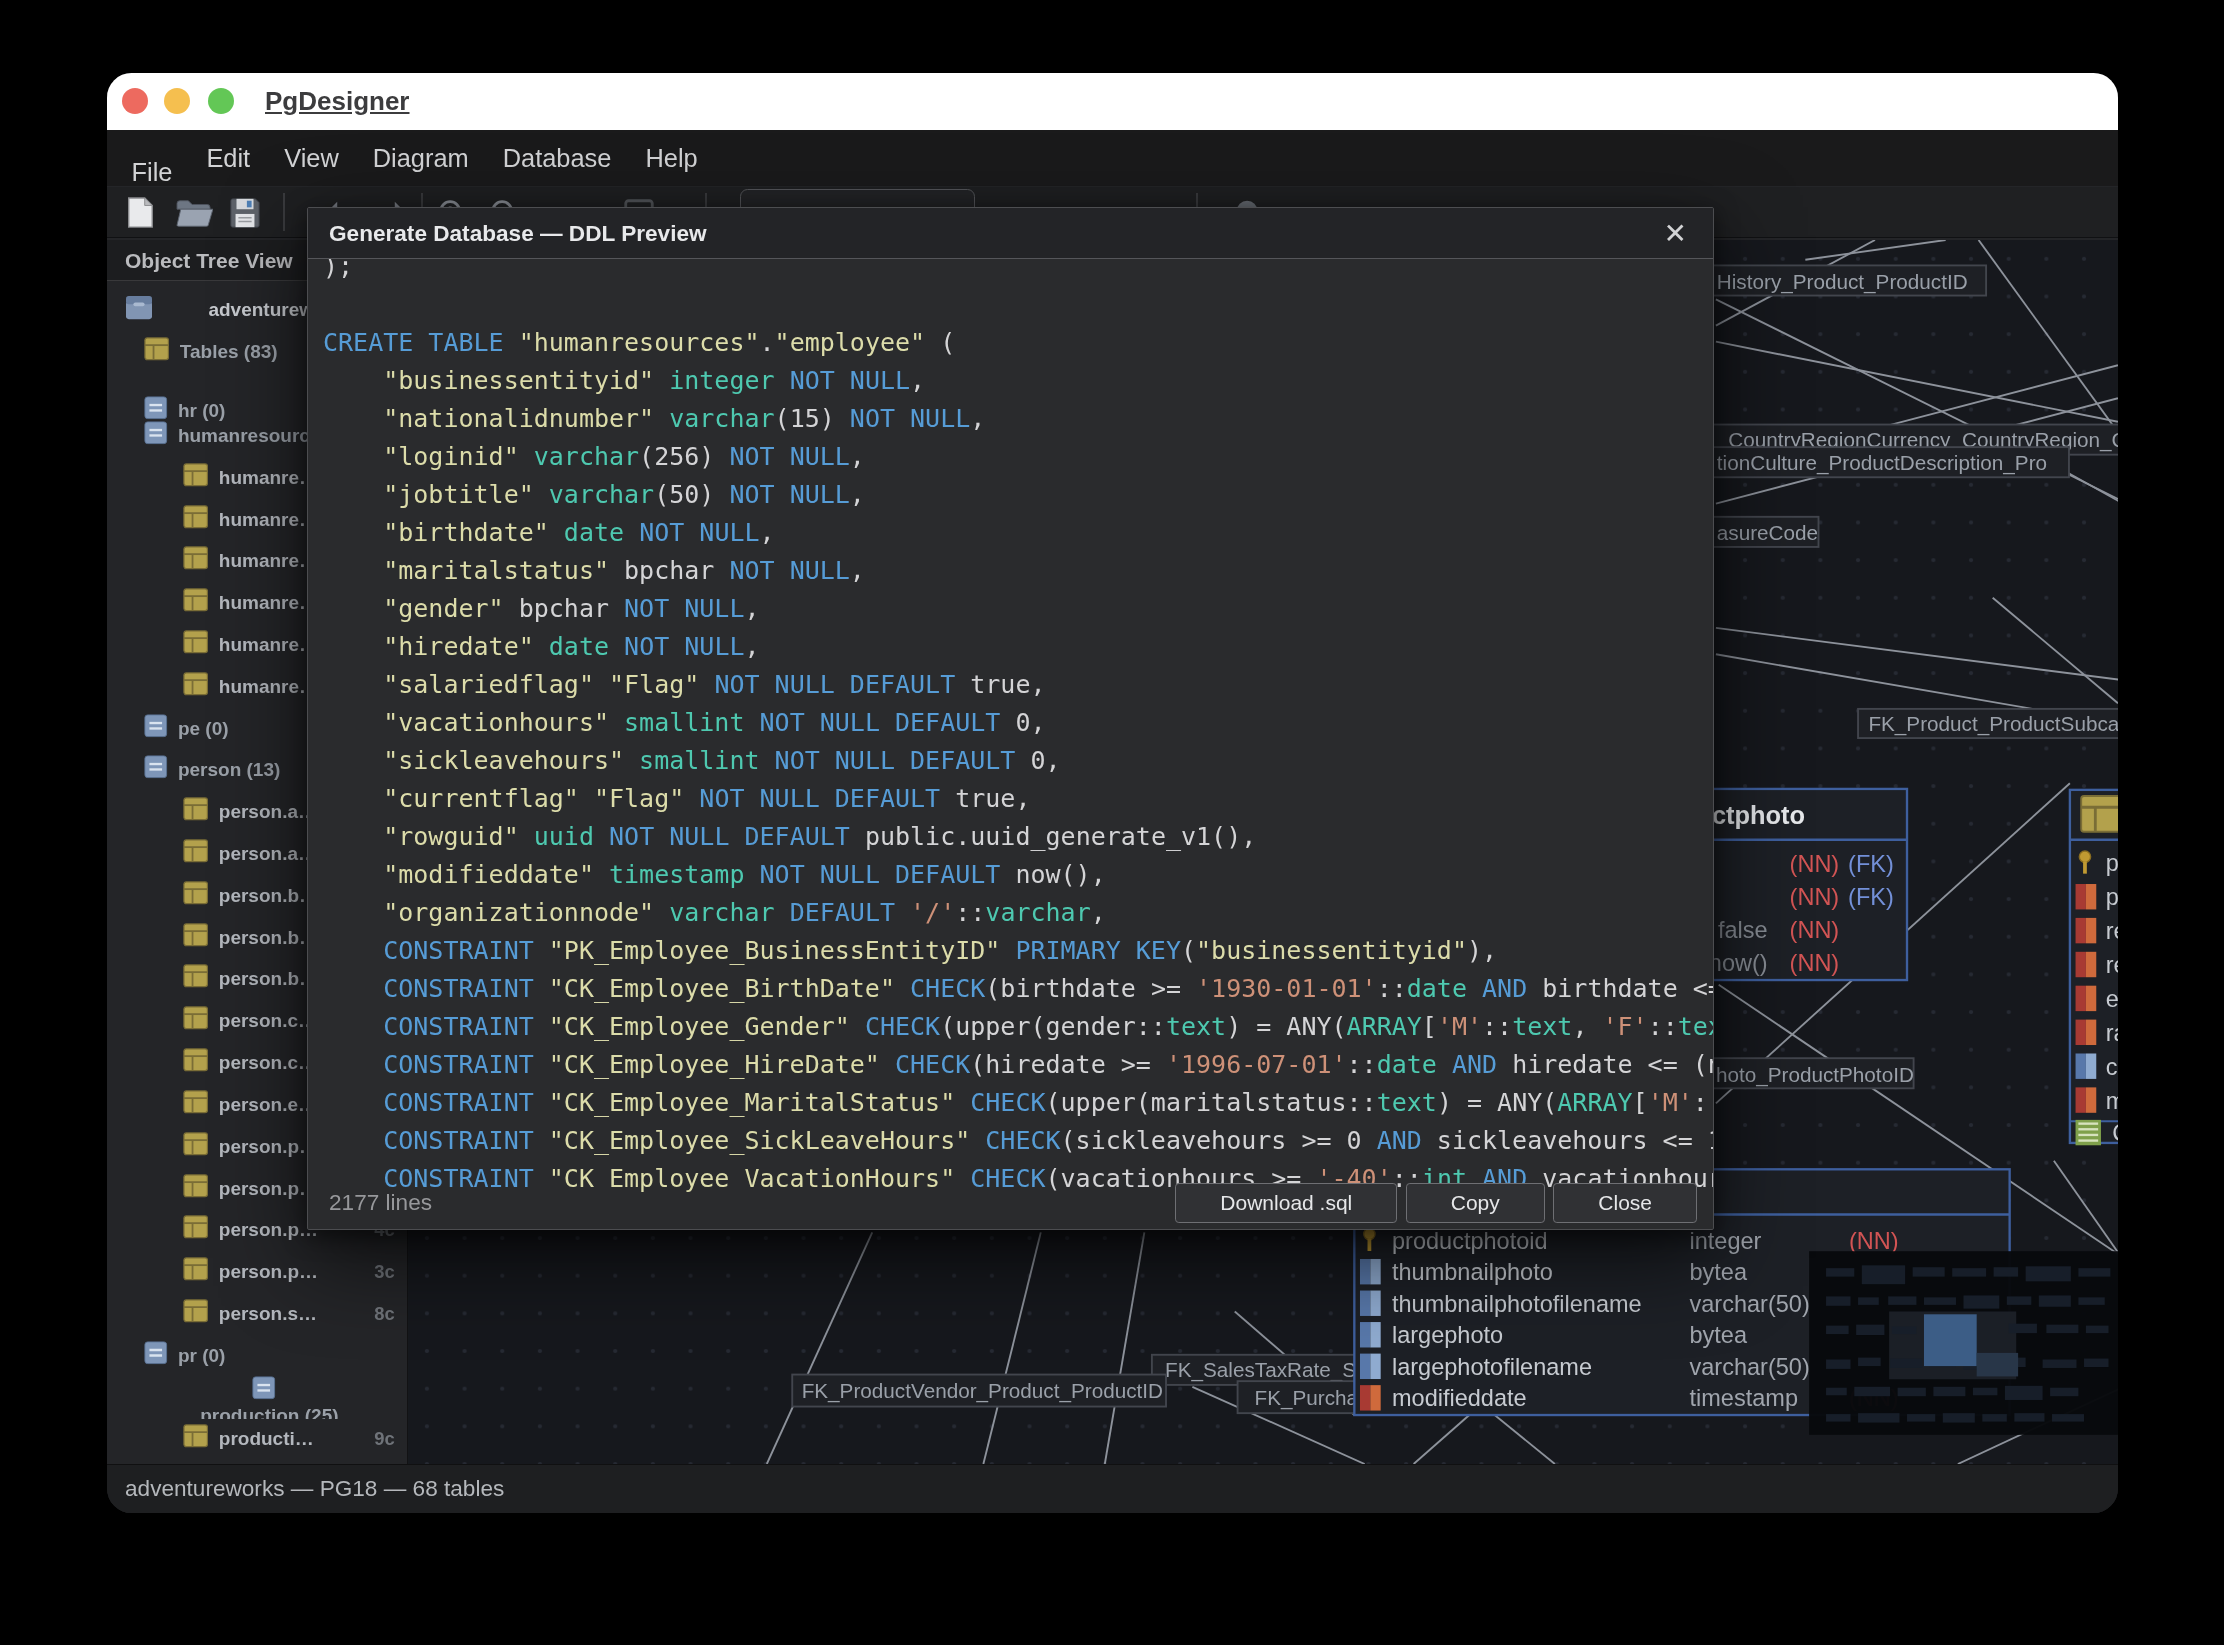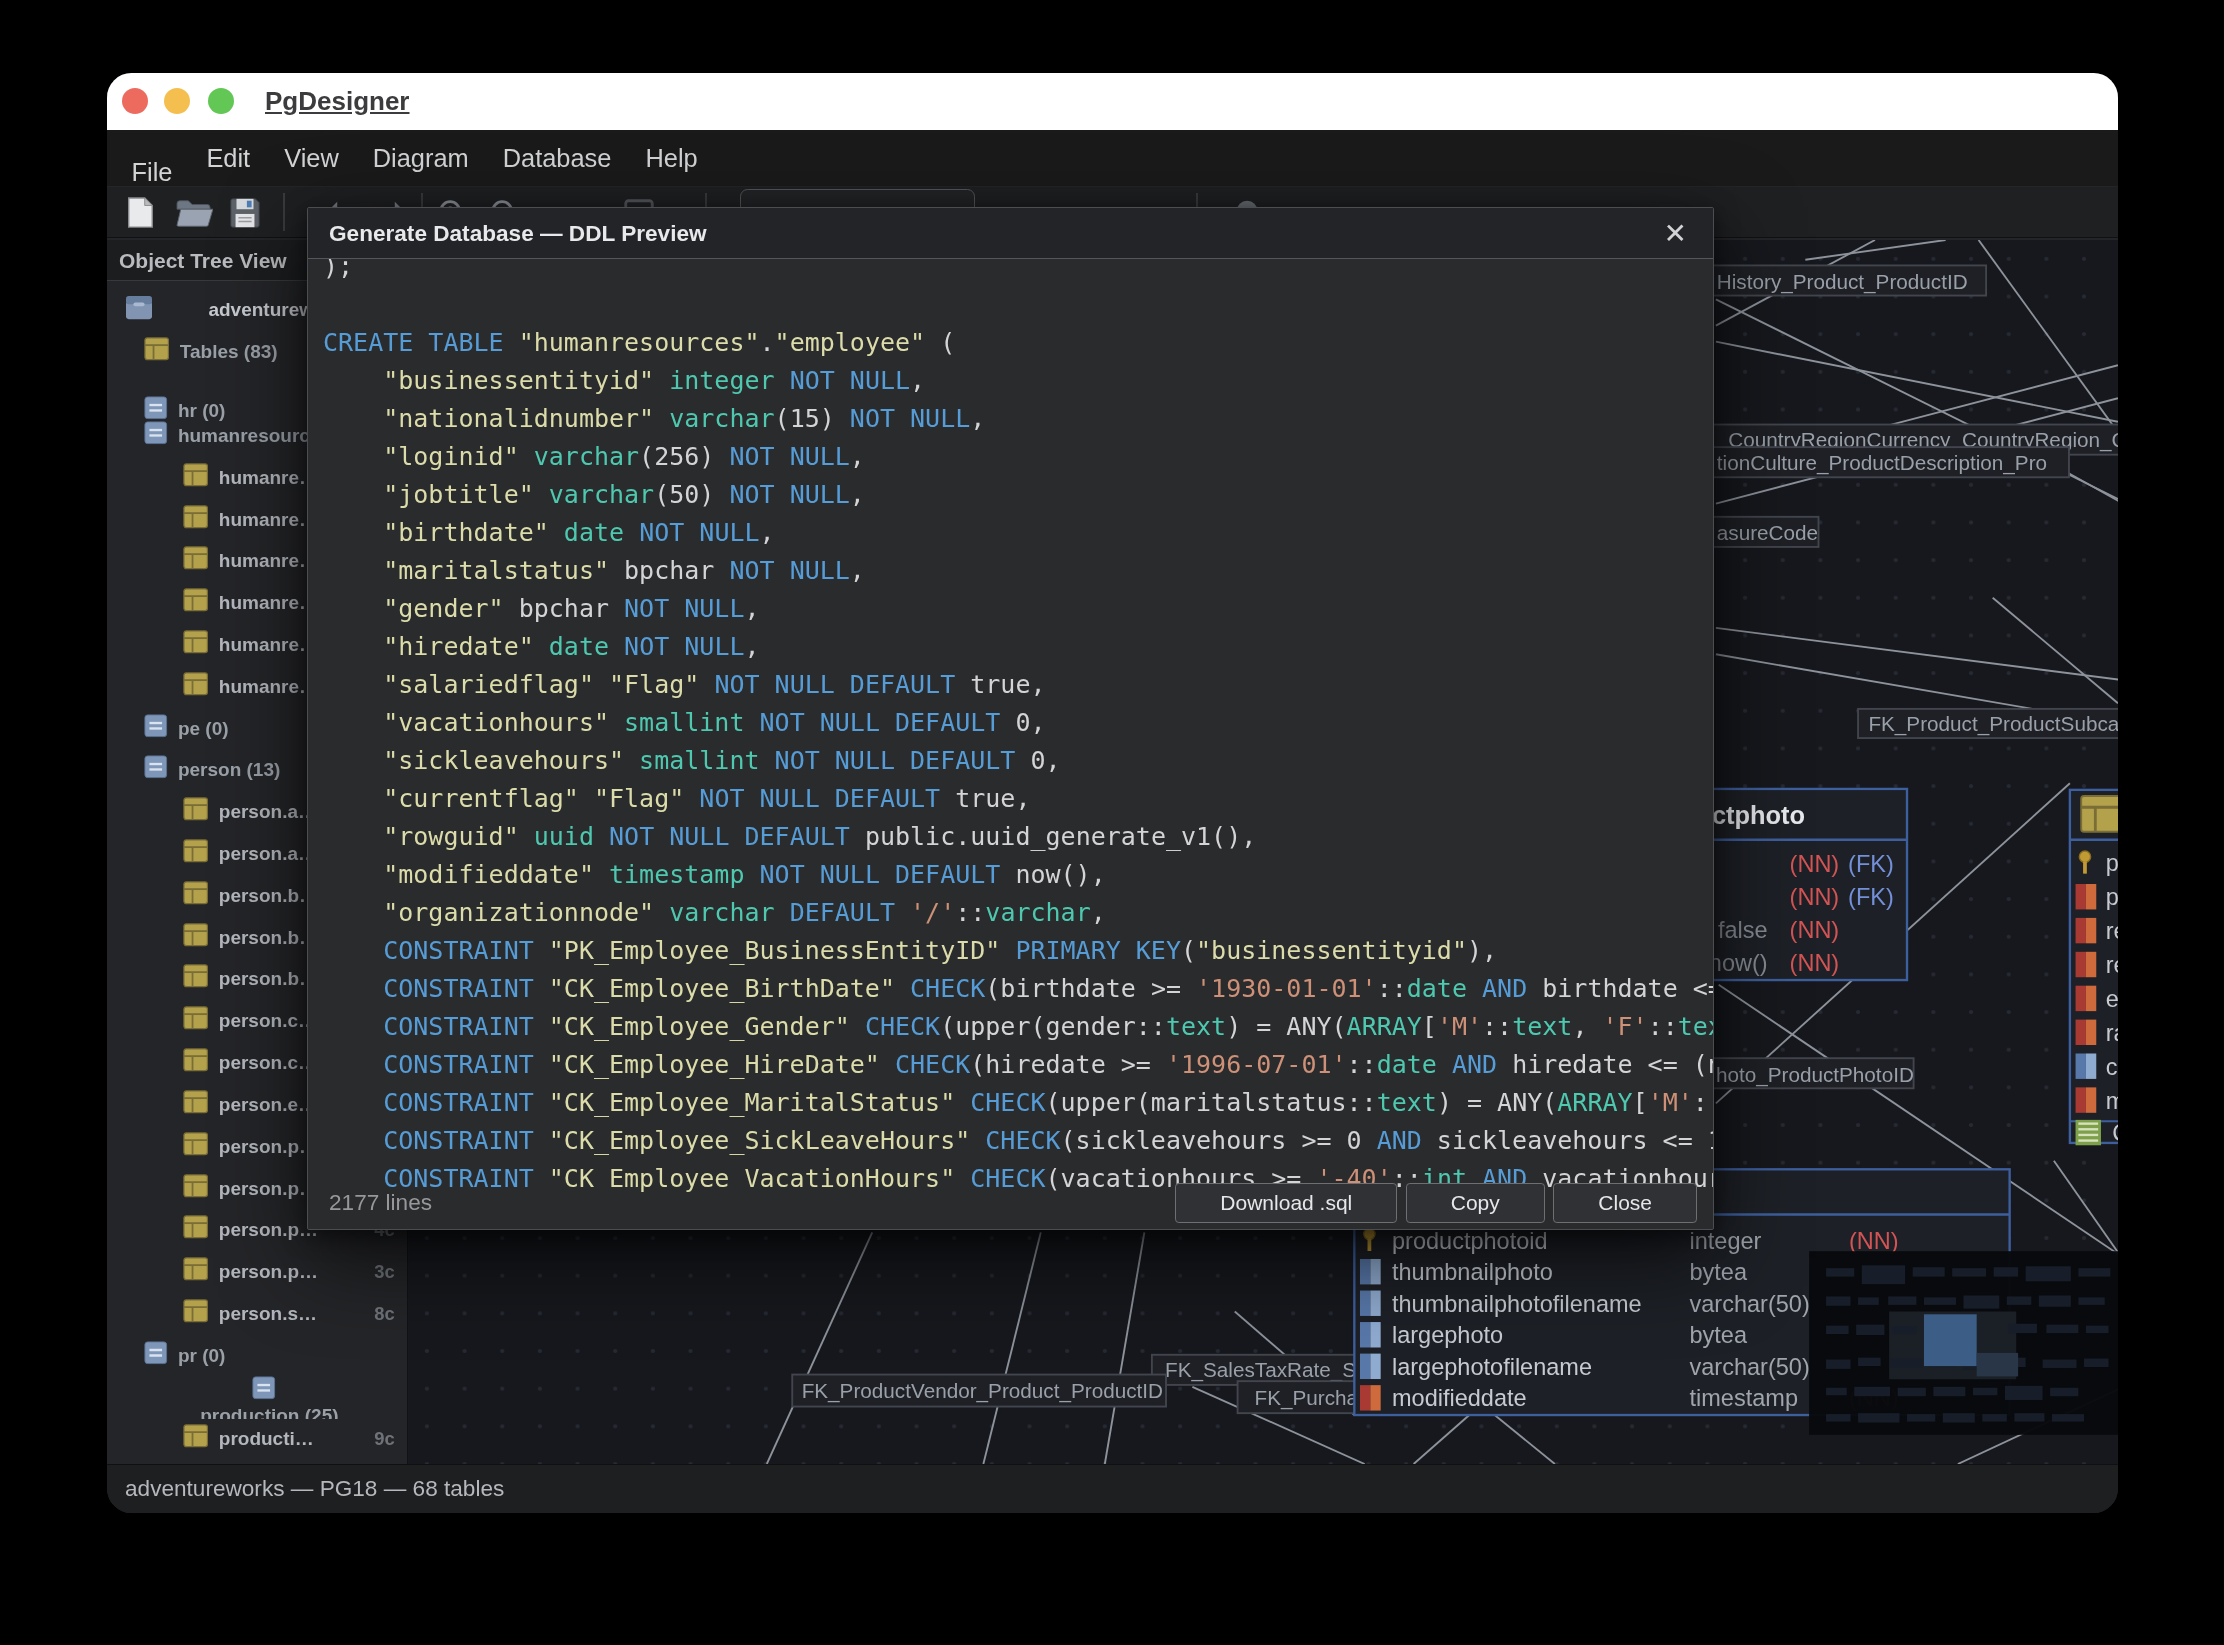--- a/index.html
+++ b/index.html
@@ -26,21 +26,21 @@
              border-bottom:1.9px solid #101113; }
   .toolbar .ticon { position:absolute; top:9.4px; }
   .toolbar .tsep { position:absolute; top:5.6px; width:1.9px; height:38px; background:#3a3b3e; }
   .toolbar .tinput { position:absolute; left:633px; top:1.9px; width:235px; height:43px;
                      border:1.9px solid #55565a; border-radius:7.5px; background:#232427; }
   
   .main { position:absolute; left:0; top:167px; width:100%; height:1224px; }
   .sidebar { position:absolute; left:0; top:0; width:301px; height:100%; background:#242528;
              border-right:1.9px solid #121214; }
   .sidebar-header { height:41px; line-height:41px; background:#1c1d1f; border-bottom:1.9px solid #39393b;
-                    color:#babbbe; font-weight:700; font-size:21px; padding-left:12px; }
+                    color:#babbbe; font-weight:700; font-size:21px; padding-left:18px; }
   .tree { position:relative; }
   .trow { position:absolute; height:43px; display:flex; align-items:center; width:100%; padding-right:12.2px; }
   .trow .ticn { flex:0 0 auto; margin-right:10.4px; display:block; }
   .trow .tname { white-space:nowrap; overflow:hidden; text-overflow:ellipsis; }
   .trow .tcount { margin-left:auto; color:#6f7379; font-size:18.4px; font-weight:600; padding-left:7.5px; }
   .trow.lvl0 { padding-left:18px; font-weight:700; color:#c6c9ce; font-size:19px;gap:45px; }
   .trow.lvl1 { padding-left:37px; font-weight:600; color:#9aa0a8; font-size:19px; }
   .trow.lvl2 { padding-left:76px; font-weight:600; color:#b3b7bd; font-size:19px; }
   .trow.lvl2 .tname { max-width:104px; }
   

